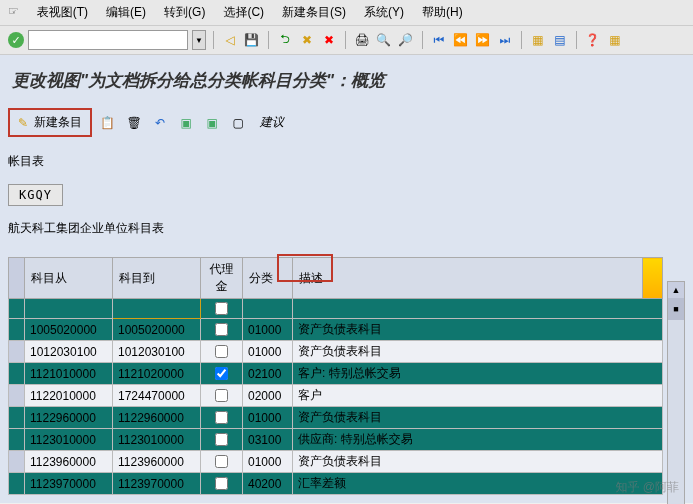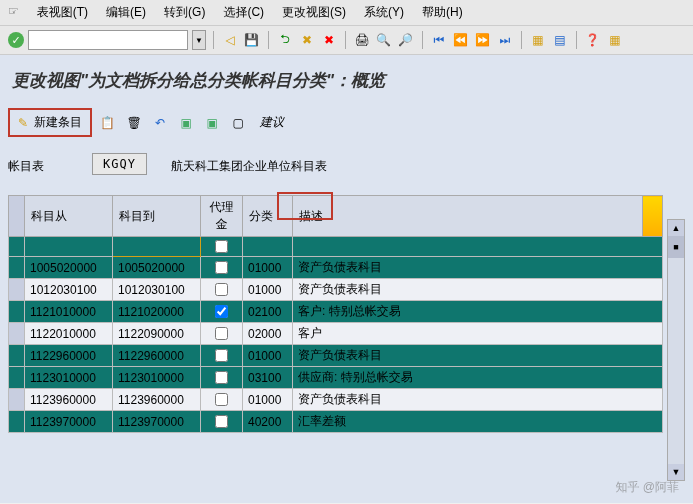--- a/index.html
+++ b/index.html
@@ -17,21 +17,21 @@
 .tb-sep { width: 1px; height: 18px; background: #aaa; margin: 0 3px; }
 
 .content { background: #dde4f0; padding: 8px; height: calc(100% - 56px); }
 .title { font-size: 17px; font-style: italic; font-weight: bold; color: #333; padding: 6px 4px 12px 4px; }
 
 .actionbar { display: flex; align-items: center; gap: 6px; padding: 4px 0 10px 0; }
 .new-entry { border: 2px solid #c0392b; padding: 4px 8px; display: inline-flex; align-items: center; gap: 6px; cursor: pointer; }
 .ab-btn { width: 20px; height: 20px; display: inline-flex; align-items: center; justify-content: center; cursor: pointer; }
 .ab-text { padding: 0 6px; cursor: pointer; font-style: italic; }
 
-.field-row { display: flex; align-items: flex-end; gap: 24px; padding: 6px 0 20px 0; }
+.field-row { display: flex; align-items: flex-start; gap: 14px; padding: 6px 0 20px 0; flex-direction: column; }
 .field-label { width: 60px; }
 .field-box { border: 1px solid #999; background: #e8e8e8; padding: 3px 10px; font-family: monospace; letter-spacing: 1px; }
 
 .grid-wrap { position: relative; }
 .grid { border-collapse: collapse; background: white; width: 655px; }
 .grid th { background: #d6dce8; border: 1px solid #aaa; padding: 3px 6px; text-align: left; font-weight: normal; height: 22px; }
 .grid th:first-child { width: 16px; background: #c8cee0; }
 .grid th.col-from { width: 88px; }
 .grid th.col-to { width: 88px; }
 .grid th.col-comm { width: 42px; text-align: center; }
@@ -54,21 +54,21 @@
 </style>
 </head>
 <body>
 
 <div class="menubar">
   <span class="menu-icon">☞</span>
   <span>表视图(T)</span>
   <span>编辑(E)</span>
   <span>转到(G)</span>
   <span>选择(C)</span>
-  <span>更改视图(S)</span>
+  <span>新建条目(S)</span>
   <span>系统(Y)</span>
   <span>帮助(H)</span>
 </div>
 
 <div class="toolbar">
   <span class="tb-check">✓</span>
   <input class="tb-input" style="">
   <span class="tb-dd">▼</span>
   <span class="tb-sep"></span>
   <span class="tb-btn" style="color:#d4a017">◁</span>
@@ -168,21 +168,21 @@
             <td>1121020000</td>
             <td>
               <input type="checkbox" checked="" style="">
             </td>
             <td>02100</td>
             <td colspan="2">客户: 特别总帐交易</td>
           </tr>
           <tr>
             <td></td>
             <td>1122010000</td>
-            <td>1122090000</td>
+            <td>1724470000</td>
             <td>
               <input type="checkbox" style="">
             </td>
             <td>02000</td>
             <td colspan="2">客户</td>
           </tr>
           <tr class="alt">
             <td></td>
             <td>1122960000</td>
             <td>1122960000</td>

